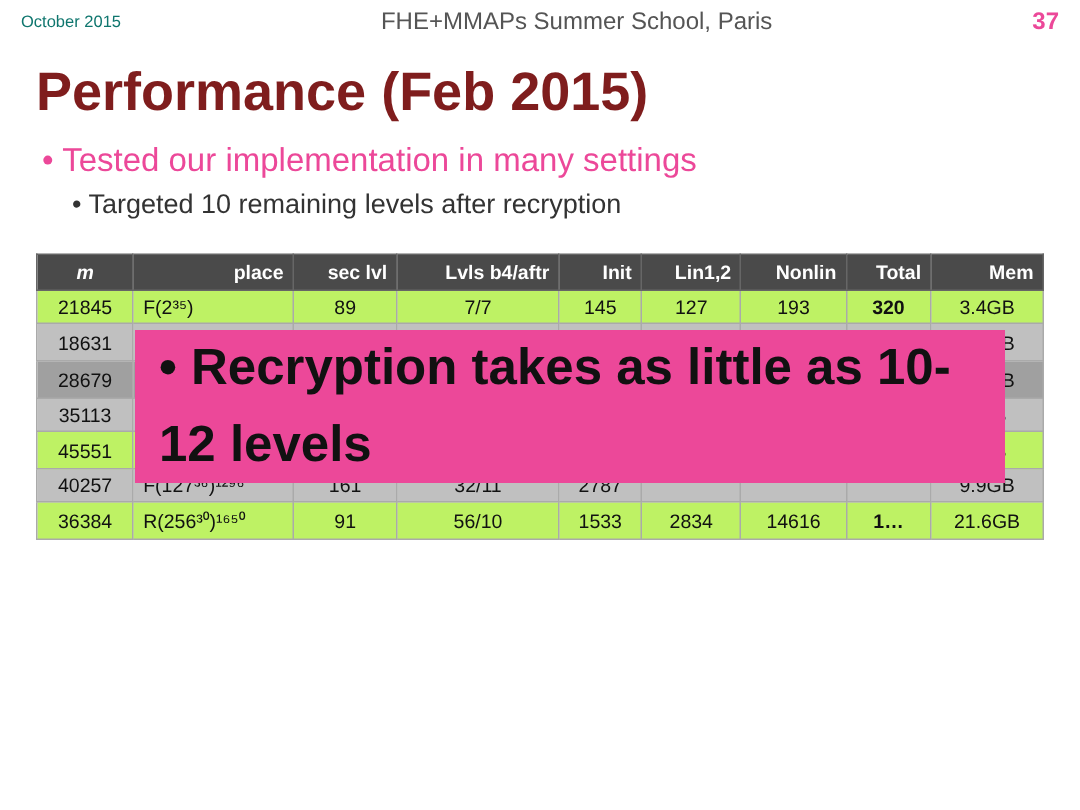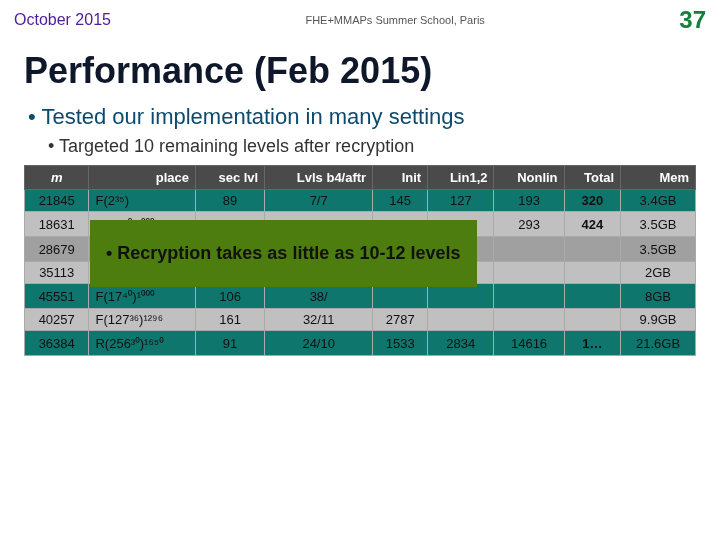--- a/index.html
+++ b/index.html
@@ -15,56 +15,56 @@
     
     .header-bar {
       display: flex;
       justify-content: space-between;
       align-items: center;
       padding: 6px 14px;
       background: #fff;
       border-bottom: none;
     }
     .header-date {
+      font-size: 11px;
+      color: #0f766e;
+    }
+    .header-title {
       font-size: 16px;
-      color: #4c1d95;
-    }
-    .header-title {
-      font-size: 11px;
       color: #555;
     }
     .header-page {
-      font-size: 24px;
-      font-weight: bold;
-      color: #15803d;
+      font-size: 16px;
+      font-weight: bold;
+      color: #ec4899;
     }
 
     
     .main-content {
       padding: 10px 24px 6px 24px;
     }
 
     .slide-title {
       font-size: 36px;
       font-weight: bold;
-      color: #0f172a;
+      color: #7f1d1d;
       margin-bottom: 12px;
     }
 
     .bullet-main {
       font-size: 22px;
-      color: #0c4a6e;
+      color: #ec4899;
       margin-bottom: 6px;
       padding-left: 4px;
     }
 
     .bullet-sub {
       font-size: 18px;
       color: #333;
-      margin-bottom: 8px;
+      margin-bottom: 22px;
       padding-left: 24px;
     }
 
     
     .data-table {
       width: 100%;
       border-collapse: collapse;
       font-size: 13px;
       margin-top: 6px;
     }
@@ -75,21 +75,21 @@
     .data-table thead th {
       padding: 4px 6px;
       text-align: right;
       font-weight: bold;
       border: 1px solid #666;
     }
     .data-table thead th:first-child {
       text-align: center;
     }
     .data-table tbody tr {
-      background: #0f766e;
+      background: #bef264;
     }
     .data-table tbody tr:nth-child(even) {
       background: #c0c0c0;
     }
     .data-table tbody tr.highlight-row {
       background: #a0a0a0;
     }
     .data-table tbody td {
       padding: 3px 6px;
       text-align: center;
@@ -110,24 +110,24 @@
     .bold-red {
       color: #cc2200;
       font-weight: bold;
     }
 
     
     .overlay-box {
       position: absolute;
       top: 220px;
       left: 90px;
-      background: #4d7c0f;
+      background: #ec4899;
       border: none;
-      padding: 20px 16px;
-      font-size: 18px;
+      padding: 0 16px;
+      font-size: 34px;
       font-weight: bold;
       color: #111;
       line-height: 1.5;
       z-index: 10;
       max-width: 580px;
     }
   </style>
 </head>
 <body>
 
@@ -220,21 +220,21 @@
           <td>2787</td>
           <td></td>
           <td></td>
           <td></td>
           <td>9.9GB</td>
         </tr>
         <tr>
           <td>36384</td>
           <td>R(256³⁰)¹⁶⁵⁰</td>
           <td>91</td>
-          <td>24/10</td>
+          <td>56/10</td>
           <td>1533</td>
           <td>2834</td>
           <td>14616</td>
           <td class="bold-red">1…</td>
           <td>21.6GB</td>
         </tr>
       </tbody>
   </table>
 </div>
 

